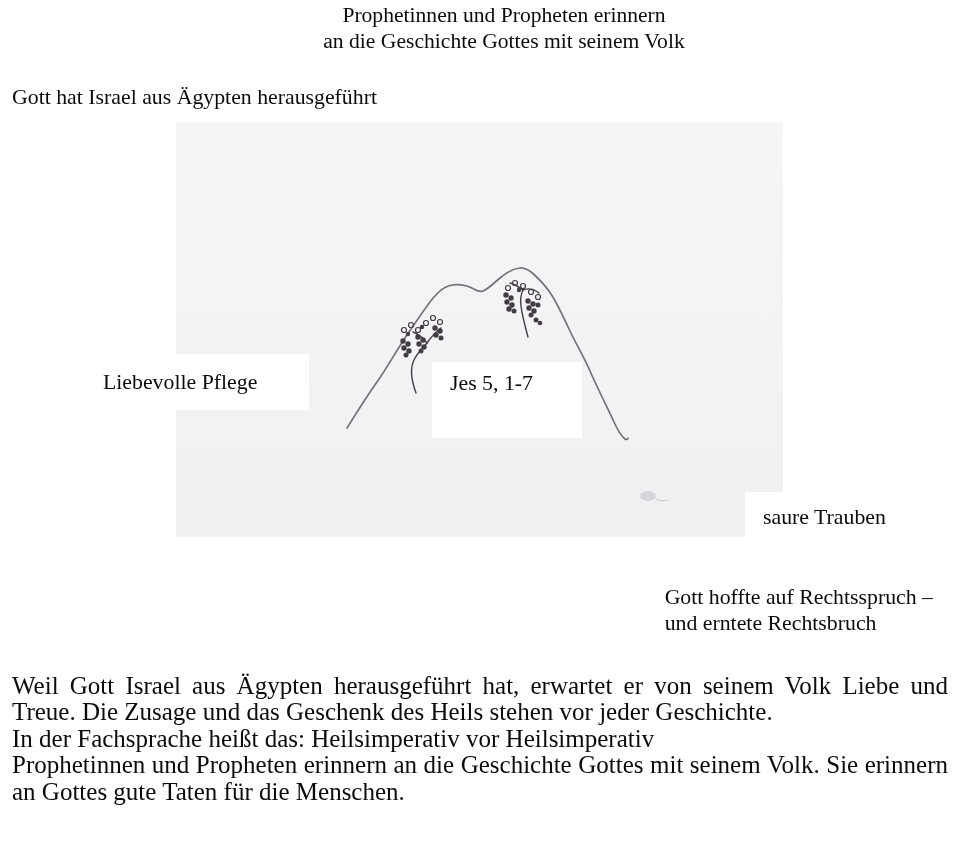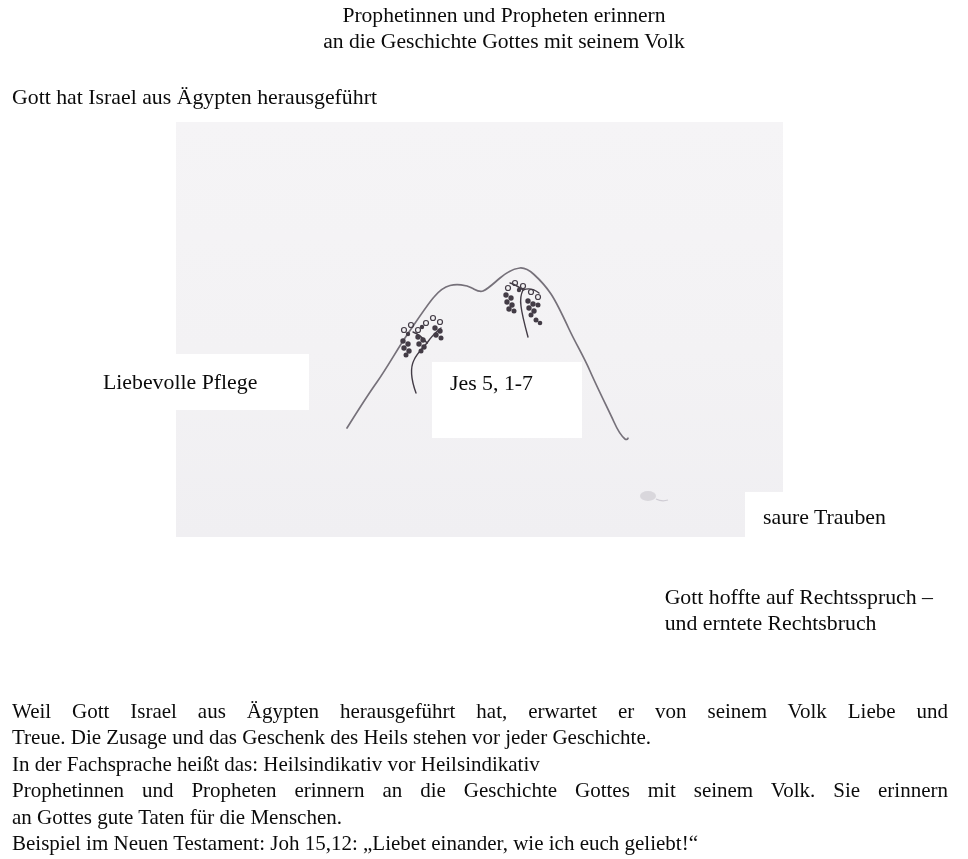--- a/index.html
+++ b/index.html
@@ -23,22 +23,22 @@
     position:absolute;top:84px;left:12px;
     font-size:21.8px;line-height:26px;
     white-space:nowrap;
   }
   .aside{
     position:absolute;top:585px;right:35px;
     font-size:21.8px;line-height:25.5px;
     white-space:nowrap;
   }
   .paragraph{
-    position:absolute;top:698px;left:12px;width:936px;
-    font-size:21px;line-height:26.4px;
+    position:absolute;top:673px;left:12px;width:936px;
+    font-size:25px;line-height:26.4px;
   }
   .paragraph .pline{width:100%;}
   .paragraph .just{text-align:justify;text-align-last:justify;}
   
   .scan{
     position:absolute;left:176px;top:122px;width:607px;height:415px;
     background:linear-gradient(180deg,#f5f4f6 0%,var(--scan-background,#f3f2f4) 55%,#f0eff2 100%);
   }
   .scan svg{position:absolute;left:0;top:0;}
   .hill{fill:none;stroke:var(--ink-hill,#76717a);stroke-width:1.7;stroke-linecap:round;}
@@ -159,19 +159,18 @@
   <div class="label-box label-right">saure Trauben</div>
 
   <div class="aside">
     <div>Gott hoffte auf Rechtsspruch –</div>
     <div>und erntete Rechtsbruch</div>
   </div>
 
   <div class="paragraph">
     <div class="pline just">Weil Gott Israel aus Ägypten herausgeführt hat, erwartet er von seinem Volk Liebe und</div>
     <div class="pline">Treue. Die Zusage und das Geschenk des Heils stehen vor jeder Geschichte.</div>
-    <div class="pline">In der Fachsprache heißt das: Heilsindikativ vor Heilsindikativ</div>
+    <div class="pline">In der Fachsprache heißt das: Heilsimperativ vor Heilsimperativ</div>
     <div class="pline just">Prophetinnen und Propheten erinnern an die Geschichte Gottes mit seinem Volk. Sie erinnern</div>
     <div class="pline">an Gottes gute Taten für die Menschen.</div>
-    <div class="pline">Beispiel im Neuen Testament: Joh 15,12: „Liebet einander, wie ich euch geliebt!“</div>
   </div>
 
 </div>
 
 </body></html>

